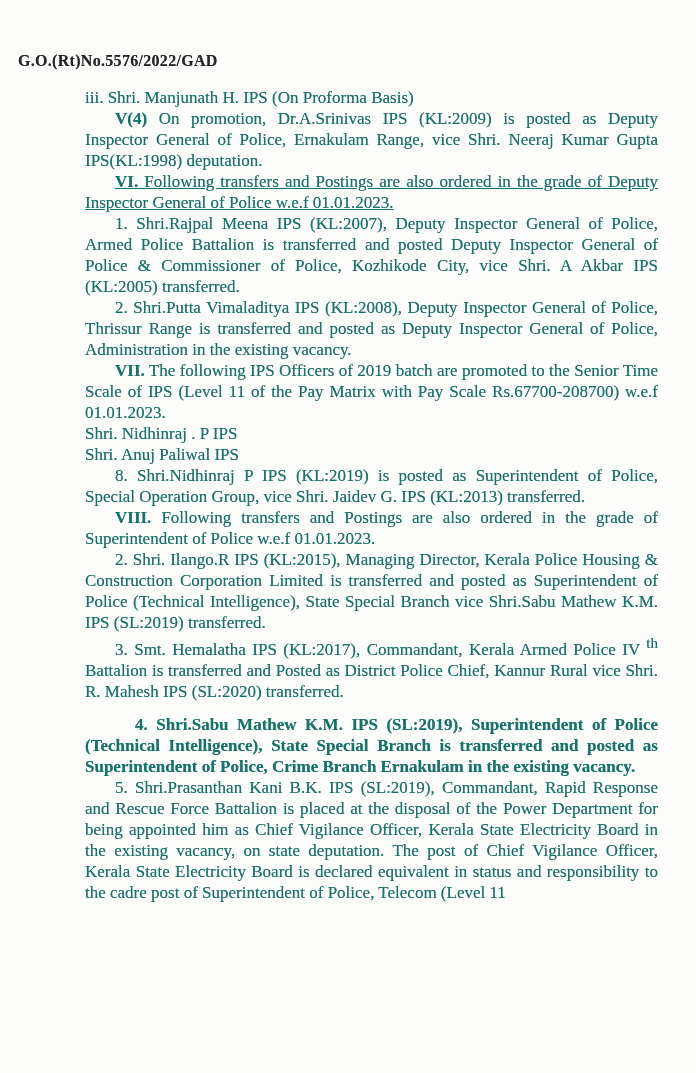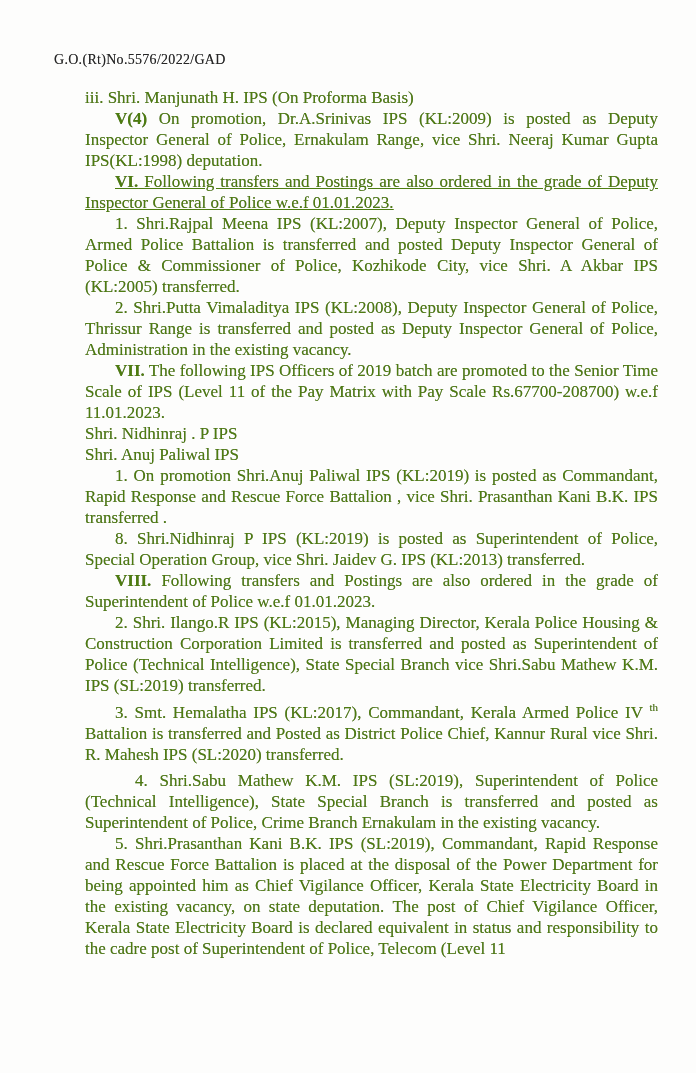--- a/index.html
+++ b/index.html
@@ -11,66 +11,64 @@
     width: 696px;
     height: 1073px;
     background: #fdfdfc;
     overflow: hidden;
     font-family: "Liberation Serif", serif;
   }
   .go-number {
     position: absolute;
     left: 18px;
     top: 52px;
-    font-size: 14px;
-    font-weight: normal;
+    font-size: 16px;
+    font-weight: bold;
     letter-spacing: 0.3px;
     color: #262626;
     text-shadow: 0 0 0.6px rgba(38,38,38,0.55);
-    margin-left: 36px;
   }
   .body-text {
     position: absolute;
     left: 85px;
     top: 87px;
     width: 573px;
     font-size: 17px;
     line-height: 21px;
     text-align: justify;
-    color: #4d7c0f;
+    color: #0f766e;
     text-shadow: 0 0 0.6px rgba(43,43,43,0.5);
   }
   .body-text p {
     margin: 0;
     padding: 0;
   }
   .seg-bold {
     font-weight: bold;
   }
   .seg-sup {
     vertical-align: super;
-    font-size: 11px;
+    font-size: 15px;
     line-height: 0;
   }
 </style>
 </head>
 <body>
 
 <div class="page">
   <div class="go-number">G.O.(Rt)No.5576/2022/GAD</div>
   <div class="body-text">
       <p style="text-indent: 0px; margin-top: 0px;"><span>iii. Shri. Manjunath H. IPS (On Proforma Basis)</span></p>
       <p style="text-indent: 30px; margin-top: 0px;"><span class="seg-bold">V(4)</span><span> On promotion, Dr.A.Srinivas IPS (KL:2009) is posted as Deputy Inspector General of Police, Ernakulam Range, vice Shri. Neeraj Kumar Gupta IPS(KL:1998) deputation.</span></p>
       <p style="text-indent: 30px; margin-top: 0px; text-decoration: underline;"><span class="seg-bold">VI.</span><span> Following transfers and Postings are also ordered in the grade of Deputy Inspector General of Police w.e.f 01.01.2023.</span></p>
       <p style="text-indent: 30px; margin-top: 0px;"><span>1. Shri.Rajpal Meena IPS (KL:2007), Deputy Inspector General of Police, Armed Police Battalion is transferred and posted Deputy Inspector General of Police &amp; Commissioner of Police, Kozhikode City, vice Shri. A Akbar IPS (KL:2005) transferred.</span></p>
       <p style="text-indent: 30px; margin-top: 0px;"><span>2. Shri.Putta Vimaladitya IPS (KL:2008), Deputy Inspector General of Police, Thrissur Range is transferred and posted as Deputy Inspector General of Police, Administration in the existing vacancy.</span></p>
-      <p style="text-indent: 30px; margin-top: 0px;"><span class="seg-bold">VII.</span><span> The following IPS Officers of 2019 batch are promoted to the Senior Time Scale of IPS (Level 11 of the Pay Matrix with Pay Scale Rs.67700-208700) w.e.f 11.01.2023.</span></p>
+      <p style="text-indent: 30px; margin-top: 0px;"><span class="seg-bold">VII.</span><span> The following IPS Officers of 2019 batch are promoted to the Senior Time Scale of IPS (Level 11 of the Pay Matrix with Pay Scale Rs.67700-208700) w.e.f 01.01.2023.</span></p>
       <p style="text-indent: 0px; margin-top: 0px;"><span>Shri. Nidhinraj . P IPS</span></p>
       <p style="text-indent: 0px; margin-top: 0px;"><span>Shri. Anuj Paliwal IPS</span></p>
-      <p style="text-indent: 30px; margin-top: 0px;"><span>1. On promotion Shri.Anuj Paliwal IPS (KL:2019) is posted as Commandant, Rapid Response and Rescue Force Battalion , vice Shri. Prasanthan Kani B.K. IPS transferred .</span></p>
       <p style="text-indent: 30px; margin-top: 0px;"><span>8. Shri.Nidhinraj P IPS (KL:2019) is posted as Superintendent of Police, Special Operation Group, vice Shri. Jaidev G. IPS (KL:2013) transferred.</span></p>
       <p style="text-indent: 30px; margin-top: 0px;"><span class="seg-bold">VIII.</span><span> Following transfers and Postings are also ordered in the grade of Superintendent of Police w.e.f 01.01.2023.</span></p>
       <p style="text-indent: 30px; margin-top: 0px;"><span>2. Shri. Ilango.R IPS (KL:2015), Managing Director, Kerala Police Housing &amp; Construction Corporation Limited is transferred and posted as Superintendent of Police (Technical Intelligence), State Special Branch vice Shri.Sabu Mathew K.M. IPS (SL:2019) transferred.</span></p>
       <p style="text-indent: 30px; margin-top: 6px;"><span>3. Smt. Hemalatha IPS (KL:2017), Commandant, Kerala Armed Police IV </span><span class="seg-sup">th</span><span> Battalion is transferred and Posted as District Police Chief, Kannur Rural vice Shri. R. Mahesh IPS (SL:2020) transferred.</span></p>
-      <p style="text-indent: 50px; margin-top: 5px;"><span>4. Shri.Sabu Mathew K.M. IPS (SL:2019), Superintendent of Police (Technical Intelligence), State Special Branch is transferred and posted as Superintendent of Police, Crime Branch Ernakulam in the existing vacancy.</span></p>
+      <p style="text-indent: 50px; margin-top: 12px; font-weight: bold;"><span>4. Shri.Sabu Mathew K.M. IPS (SL:2019), Superintendent of Police (Technical Intelligence), State Special Branch is transferred and posted as Superintendent of Police, Crime Branch Ernakulam in the existing vacancy.</span></p>
       <p style="text-indent: 30px; margin-top: 0px;"><span>5. Shri.Prasanthan Kani B.K. IPS (SL:2019), Commandant, Rapid Response and Rescue Force Battalion is placed at the disposal of the Power Department for being appointed him as Chief Vigilance Officer, Kerala State Electricity Board in the existing vacancy, on state deputation. The post of Chief Vigilance Officer, Kerala State Electricity Board is declared equivalent in status and responsibility to the cadre post of Superintendent of Police, Telecom (Level 11</span></p>
     </div>
 </div>
 
 </body></html>

